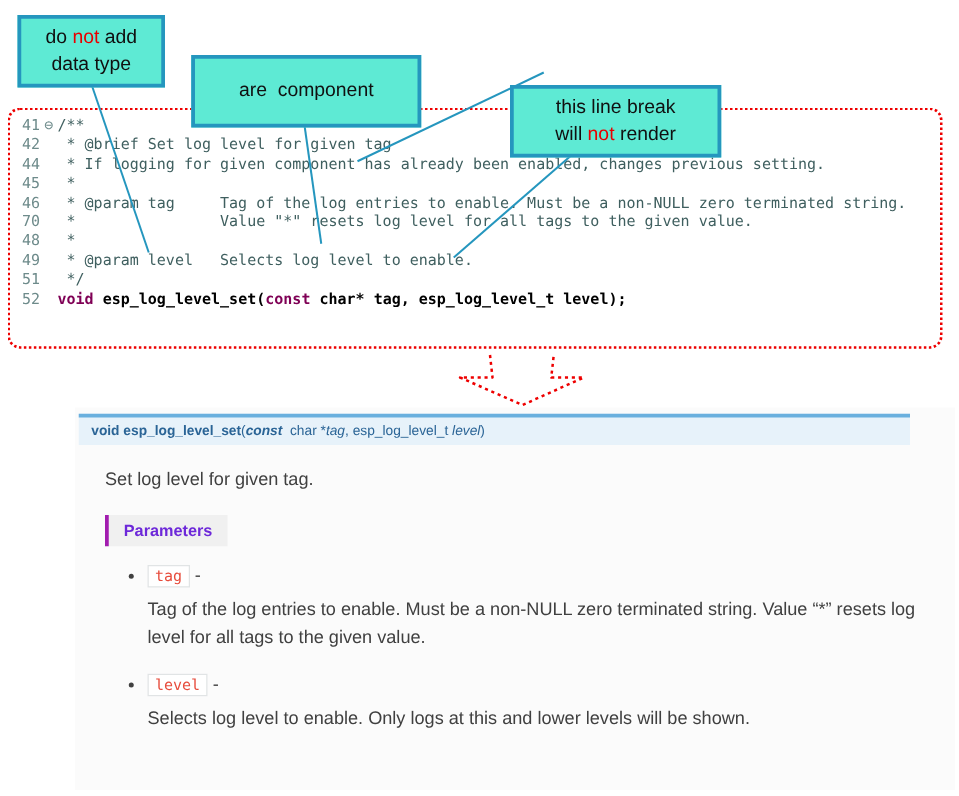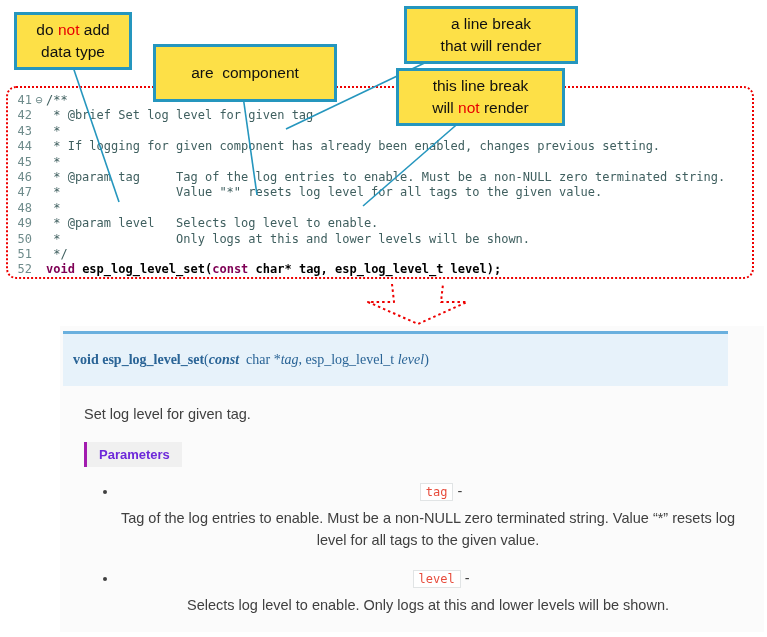--- a/index.html
+++ b/index.html
@@ -15,29 +15,29 @@
     --body-text:#404040;
     --params-bg:#f0f0f0;
     --dotted-red:#ee0000;
   }
   html,body{margin:0;padding:0;background:#fff;}
   .stage{position:relative;width:767px;height:637px;background:#fff;overflow:hidden;
          font-family:"Liberation Sans","DejaVu Sans",sans-serif;}
   svg.overlay{position:absolute;left:0;top:0;width:767px;height:637px;pointer-events:none;z-index:3;}
 
   
-  .callout{position:absolute;background:#fde047;border:3px solid var(--callout-border);
+  .callout{position:absolute;background:#5eead4;border:3px solid var(--callout-border);
            z-index:4;display:flex;flex-direction:column;justify-content:center;align-items:center;
            font-size:15.5px;line-height:22px;color:#101010;text-align:center;}
   .callout div{white-space:pre;}
   .callout .red{color:var(--annotation-red);}
   #box1{left:14px;top:12px;width:112px;height:52px;}
   #box2{left:153px;top:44px;width:178px;height:52px;}
   #box3{left:404px;top:6px;width:168px;height:52px;}
-  #box4{left:396px;top:68px;width:163px;height:52px;align-items:center;}
+  #box4{left:408px;top:68px;width:163px;height:52px;align-items:center;}
 
   
   .codebox{position:absolute;left:6px;top:86px;width:748px;height:193px;
            border:2px dotted var(--dotted-red);border-radius:10px;background:#fff;
            padding:5px 0 0 4px;box-sizing:border-box;z-index:2;}
   .cl{font-family:"DejaVu Sans Mono","Liberation Mono",monospace;font-size:12px;
       line-height:15.4px;white-space:pre;color:#000;}
   .cl .ln{display:inline-block;width:20px;text-align:right;color:var(--editor-lineno);}
   .cl .fold{display:inline-block;width:14px;text-align:center;color:var(--editor-lineno);}
   .cl .ct{white-space:pre;}
@@ -46,32 +46,32 @@
   .cl .fn{color:#000;font-weight:bold;}
   .cl .pl{color:#000;font-weight:bold;}
 
   
   svg.arrow{position:absolute;left:0;top:0;width:767px;height:637px;pointer-events:none;z-index:3;}
 
   
   .docs{position:absolute;left:60px;top:326px;width:704px;height:306px;background:#fbfbfb;
         box-sizing:border-box;z-index:2;color:var(--body-text);}
   .sig{margin:5px 36px 0 3px;background:var(--sig-bg);border-top:3px solid var(--sig-border);
-       padding:18px 10px;font-family:Liberation Serif, serif;
-       font-size:14px;color:var(--sig-text);white-space:pre;}
+       padding:5px 10px;font-family:Liberation Sans, sans-serif;
+       font-size:11px;color:var(--sig-text);white-space:pre;}
   .sg-kw{font-weight:bold;}
   .sg-name{font-weight:bold;}
   .sg-kwit{font-weight:bold;font-style:italic;}
   .sg-it{font-style:italic;}
   .para{margin:20px 0 0 24px;font-size:14.5px;color:var(--body-text);}
   .params-label{display:inline-block;margin:20px 0 0 24px;background:var(--params-bg);
                 border-left:3px solid #a21caf;padding:5px 12px;font-weight:bold;
                 font-size:13px;color:#6d28d9;}
   ul.plist{margin:16px 0 0 40px;padding-left:18px;list-style:disc;}
-  ul.plist li{margin-bottom:18px;font-size:14.5px;text-align:center;}
+  ul.plist li{margin-bottom:18px;font-size:14.5px;}
   .lit{font-family:"DejaVu Sans Mono","Liberation Mono",monospace;font-size:12px;
        color:var(--literal-red);background:#fff;border:1px solid #e1e4e5;padding:1px 5px;}
   .p-head{color:var(--body-text);}
   .p-desc{margin-top:8px;width:620px;line-height:1.55;color:var(--body-text);}
 </style>
 </head>
 <body>
 
 <div class="stage">
 
@@ -82,41 +82,35 @@
     <line x1="462" y1="120" x2="363" y2="206" style="stroke:var(--callout-border);stroke-width:1.6"></line>
   </svg>
 
   <div class="callout" id="box1">
       <div><span>do </span><span class="red">not</span><span> add</span></div>
       <div><span>data type</span></div>
     </div>
   <div class="callout" id="box2">
       <div><span>are  component</span></div>
     </div>
-  <div class="callout" id="box3">
-      <div><span>a line break</span></div>
-      <div><span>that will render</span></div>
-    </div>
   <div class="callout" id="box4">
       <div><span>this line break</span></div>
       <div><span>will </span><span class="red">not</span><span> render</span></div>
     </div>
 
   <div class="codebox">
     <div id="code-lines">
         <div class="cl"><span class="ln">41</span><span class="fold">⊖</span><span class="ct"><span class="doc">/**</span></span></div>
         <div class="cl"><span class="ln">42</span><span class="fold"></span><span class="ct"><span class="doc"> * @brief Set log level for given tag</span></span></div>
-        <div class="cl"><span class="ln">43</span><span class="fold"></span><span class="ct"><span class="doc"> *</span></span></div>
         <div class="cl"><span class="ln">44</span><span class="fold"></span><span class="ct"><span class="doc"> * If logging for given component has already been enabled, changes previous setting.</span></span></div>
         <div class="cl"><span class="ln">45</span><span class="fold"></span><span class="ct"><span class="doc"> *</span></span></div>
         <div class="cl"><span class="ln">46</span><span class="fold"></span><span class="ct"><span class="doc"> * @param tag     Tag of the log entries to enable. Must be a non-NULL zero terminated string.</span></span></div>
-        <div class="cl"><span class="ln">47</span><span class="fold"></span><span class="ct"><span class="doc"> *                Value "*" resets log level for all tags to the given value.</span></span></div>
+        <div class="cl"><span class="ln">70</span><span class="fold"></span><span class="ct"><span class="doc"> *                Value "*" resets log level for all tags to the given value.</span></span></div>
         <div class="cl"><span class="ln">48</span><span class="fold"></span><span class="ct"><span class="doc"> *</span></span></div>
         <div class="cl"><span class="ln">49</span><span class="fold"></span><span class="ct"><span class="doc"> * @param level   Selects log level to enable.</span></span></div>
-        <div class="cl"><span class="ln">50</span><span class="fold"></span><span class="ct"><span class="doc"> *                Only logs at this and lower levels will be shown.</span></span></div>
         <div class="cl"><span class="ln">51</span><span class="fold"></span><span class="ct"><span class="doc"> */</span></span></div>
         <div class="cl"><span class="ln">52</span><span class="fold"></span><span class="ct"><span class="kw">void</span><span class="pl"> </span><span class="fn">esp_log_level_set</span><span class="pl">(</span><span class="kw">const</span><span class="pl"> char* tag, esp_log_level_t level);</span></span></div>
       </div>
   </div>
 
   <svg class="arrow" viewBox="0 0 767 637">
     <polyline points="392,284 394,302 368,302 418,324 467,302 441,302 443,284" fill="none" style="stroke:var(--dotted-red)" stroke-width="2" stroke-dasharray="2.5,3" stroke-linejoin="round"></polyline>
   </svg>
 
   <div class="docs">

